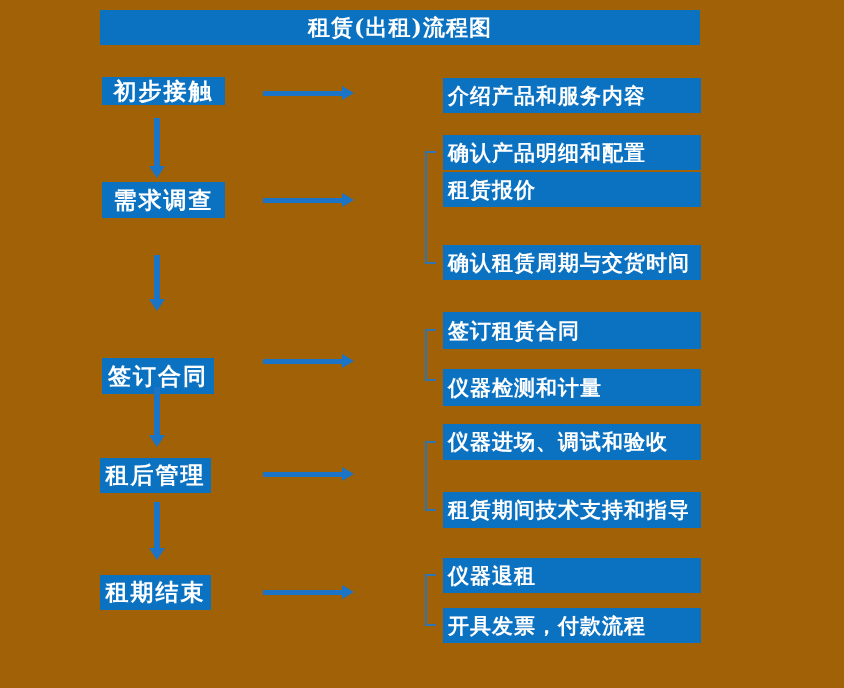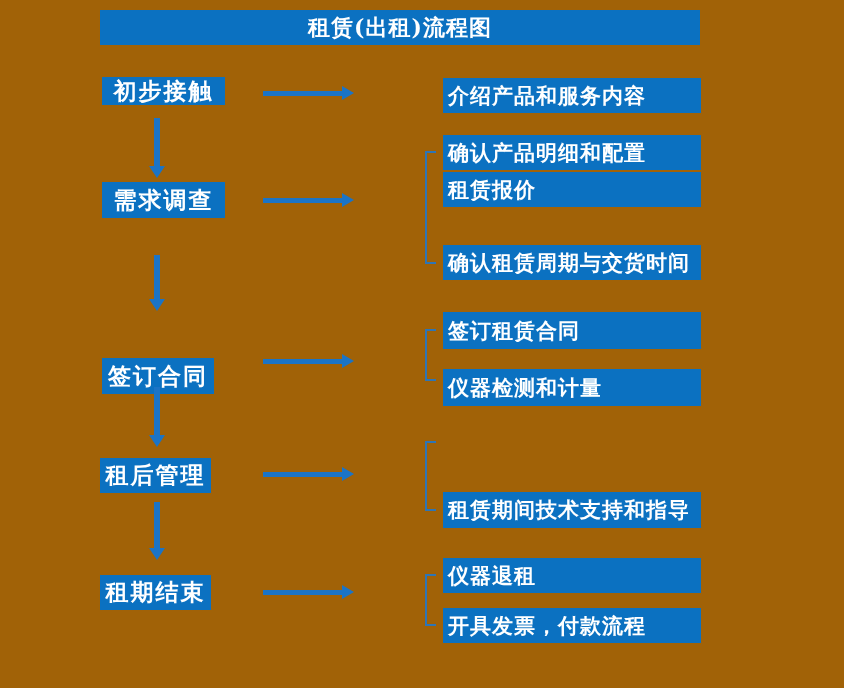--- a/index.html
+++ b/index.html
@@ -74,18 +74,19 @@
 
   <div class="box rbox" style="left:443px;top:78px;width:258px;height:35px;">介绍产品和服务内容</div>
 
   <div class="box rbox" style="left:443px;top:135px;width:258px;height:35px;">确认产品明细和配置</div>
   <div class="box rbox" style="left:443px;top:172px;width:258px;height:35px;">租赁报价</div>
   <div class="box rbox" style="left:443px;top:245px;width:258px;height:35px;">确认租赁周期与交货时间</div>
 
   <div class="box rbox" style="left:443px;top:312px;width:258px;height:37px;">签订租赁合同</div>
   <div class="box rbox" style="left:443px;top:361px;width:258px;height:37px;margin-top:8px;">仪器检测和计量</div>
 
+  <div class="box rbox" style="left:443px;top:424px;width:258px;height:36px;">仪器进场、调试和验收</div>
   <div class="box rbox" style="left:443px;top:492px;width:258px;height:36px;">租赁期间技术支持和指导</div>
 
   <div class="box rbox" style="left:443px;top:558px;width:258px;height:35px;">仪器退租</div>
   <div class="box rbox" style="left:443px;top:608px;width:258px;height:35px;">开具发票，付款流程</div>
 
 </div>
 
 </body></html>

